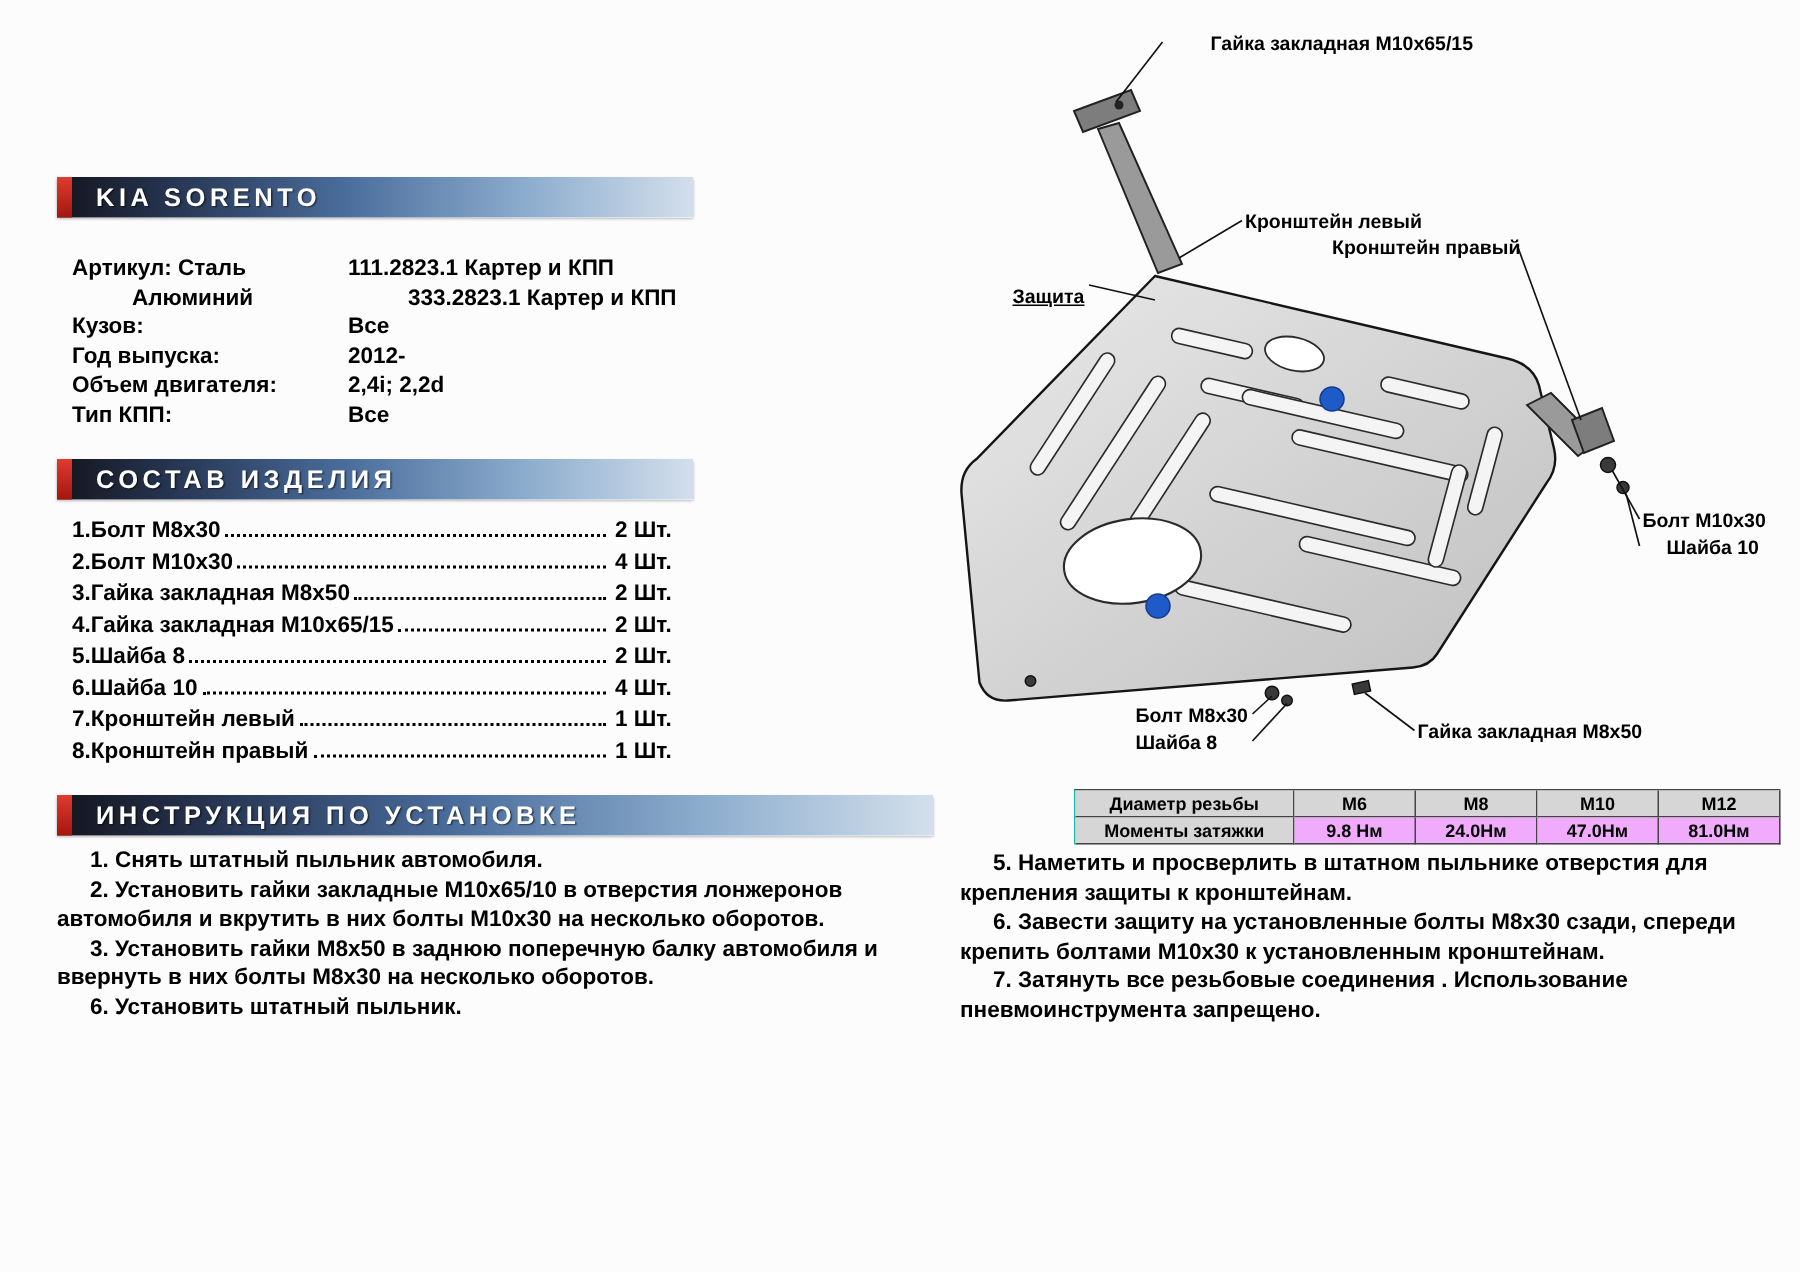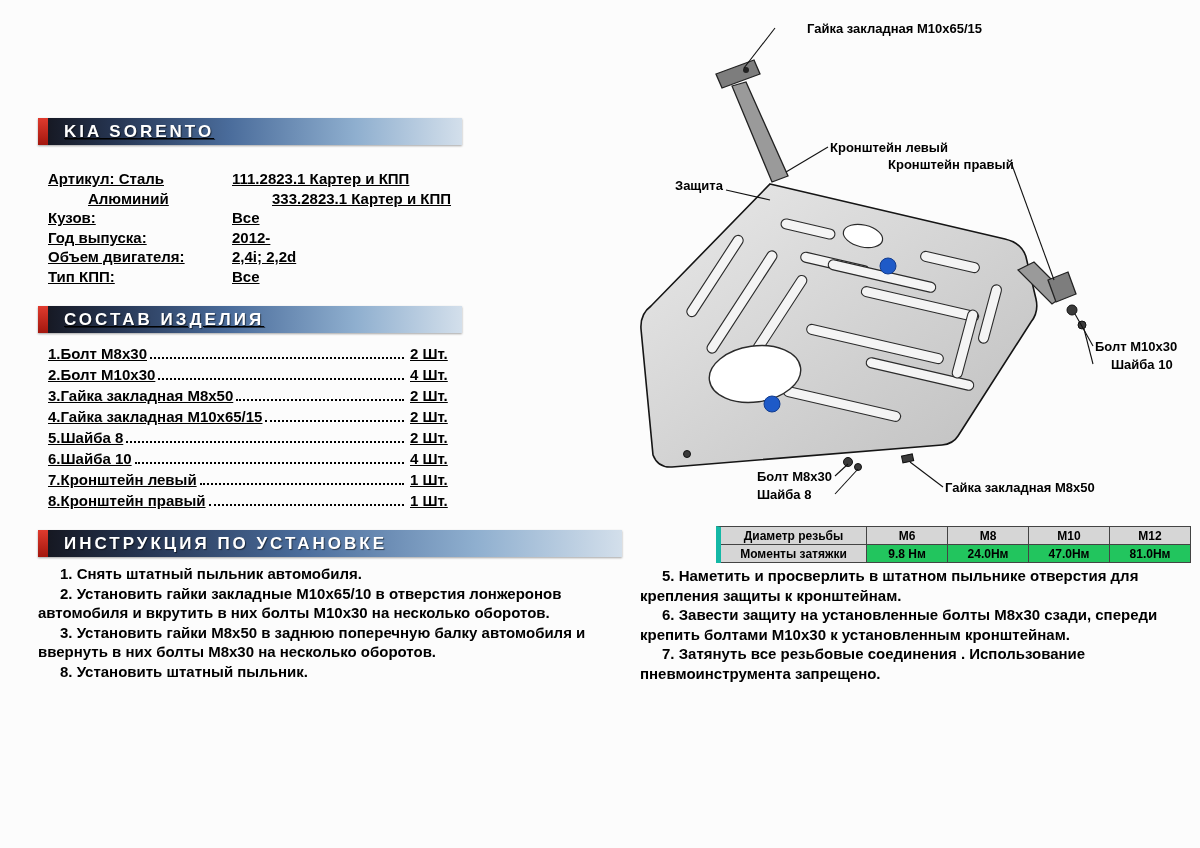--- a/index.html
+++ b/index.html
@@ -16,21 +16,21 @@
   }
   .bar .accent{
     position:absolute;left:0;top:0;width:10px;height:27px;
     background:linear-gradient(180deg,#e03b2e,#a3170e);
   }
   .bar .bar-label{
     color:#fff;font-size:17px;letter-spacing:3px;padding-left:26px;
     text-shadow:1px 1px 1px rgba(0,0,0,.55);white-space:nowrap;
   }
   
-  .left-col{position:absolute;left:38px;top:118px;width:424px;text-decoration:underline;}
+  .left-col{position:absolute;left:38px;top:118px;width:424px;}
   .specs{margin-top:24px;padding-left:10px;}
   .spec-row{display:flex;height:19.5px;align-items:center;font-size:15px;}
   .spec-label{width:184px;white-space:nowrap;}
   .spec-row.indent .spec-label{padding-left:40px;}
   .spec-value{white-space:nowrap;}
   .parts-bar{margin-top:20px;text-align:center;}
   .parts-list{margin-top:12px;padding-left:10px;font-size:15px;}
   .part-row{display:flex;align-items:baseline;height:21px;}
   .part-name{white-space:nowrap;}
   .part-dots{flex:1;border-bottom:2px dotted #000;margin:0 6px 3px 3px;min-width:10px;}
@@ -38,26 +38,26 @@
   
   .install-bar{position:absolute;left:38px;top:530px;width:584px;}
   .instr{position:absolute;font-size:15px;line-height:19.5px;}
   .instr p{margin:0;text-indent:22px;}
   .instr-left{left:38px;top:564px;width:582px;}
   .instr-right{left:640px;top:566px;width:548px;}
   
   .torque{
     position:absolute;left:716px;top:526px;
     display:grid;grid-template-columns:146px 81px 81px 81px 81px;
-    border-top:1px solid #444;border-left:5px solid #14b8a6;
+    border-top:1px solid #444;border-left:1px solid #14b8a6;
   }
   .t-cell{
     border-right:1px solid #444;border-bottom:1px solid #444;
     height:17px;display:flex;align-items:center;justify-content:center;
-    font-size:12px;background:#22c55e;white-space:nowrap;
+    font-size:12px;background:#f0abfc;white-space:nowrap;
   }
   .t-cell.t-head{background:#d6d6d6;}
   
   .diagram{position:absolute;left:620px;top:14px;width:575px;height:505px;}
   .diagram svg{position:absolute;left:0;top:0;}
   .d-label{
     position:absolute;font-size:13px;white-space:nowrap;color:#000;
   }
 </style>
 </head>
@@ -150,21 +150,21 @@
 
   <div class="bar install-bar">
     <span class="accent"></span>
     <span class="bar-label">ИНСТРУКЦИЯ ПО УСТАНОВКЕ</span>
   </div>
 
   <div class="instr instr-left">
     <p>1. Снять штатный пыльник автомобиля.</p>
     <p>2. Установить гайки закладные М10х65/10 в отверстия лонжеронов автомобиля и вкрутить в них болты М10х30 на несколько оборотов.</p>
     <p>3. Установить гайки М8х50 в заднюю поперечную балку автомобиля и ввернуть в них болты М8х30 на несколько оборотов.</p>
-    <p>8. Установить штатный пыльник.</p>
+    <p>6. Установить штатный пыльник.</p>
   </div>
   <div class="instr instr-right">
     <p>5. Наметить и просверлить в штатном пыльнике отверстия для крепления защиты к кронштейнам.</p>
     <p>6. Завести защиту на установленные болты М8х30 сзади, спереди крепить болтами М10х30 к установленным кронштейнам.</p>
     <p>7. Затянуть все резьбовые соединения . Использование пневмоинструмента запрещено.</p>
   </div>
 
   <div class="torque">
     <div class="t-cell t-head">Диаметр резьбы</div>
     <div class="t-cell t-head">М6</div>
@@ -235,20 +235,20 @@
         <line x1="215" y1="462" x2="228" y2="450"></line>
         <line x1="215" y1="480" x2="238" y2="455"></line>
         <line x1="323" y1="473" x2="290" y2="448"></line>
       </g>
     </svg>
   </div>
 
   <div class="d-label" style="left:779px;top:21px;padding-left:28px;">Гайка закладная М10х65/15</div>
   <div class="d-label" style="left:830px;top:140px;">Кронштейн левый</div>
   <div class="d-label" style="left:888px;top:157px;">Кронштейн правый</div>
-  <div class="d-label" style="left:675px;top:178px;">Защита</div>
+  <div class="d-label" style="left:675px;top:190px;text-decoration:underline;">Защита</div>
   <div class="d-label" style="left:1095px;top:339px;">Болт М10х30</div>
   <div class="d-label" style="left:1095px;top:357px;margin-left:16px;">Шайба 10</div>
   <div class="d-label" style="left:757px;top:469px;">Болт М8х30</div>
   <div class="d-label" style="left:757px;top:487px;">Шайба 8</div>
   <div class="d-label" style="left:945px;top:480px;">Гайка закладная М8х50</div>
 
 </div>
 
 </body></html>

